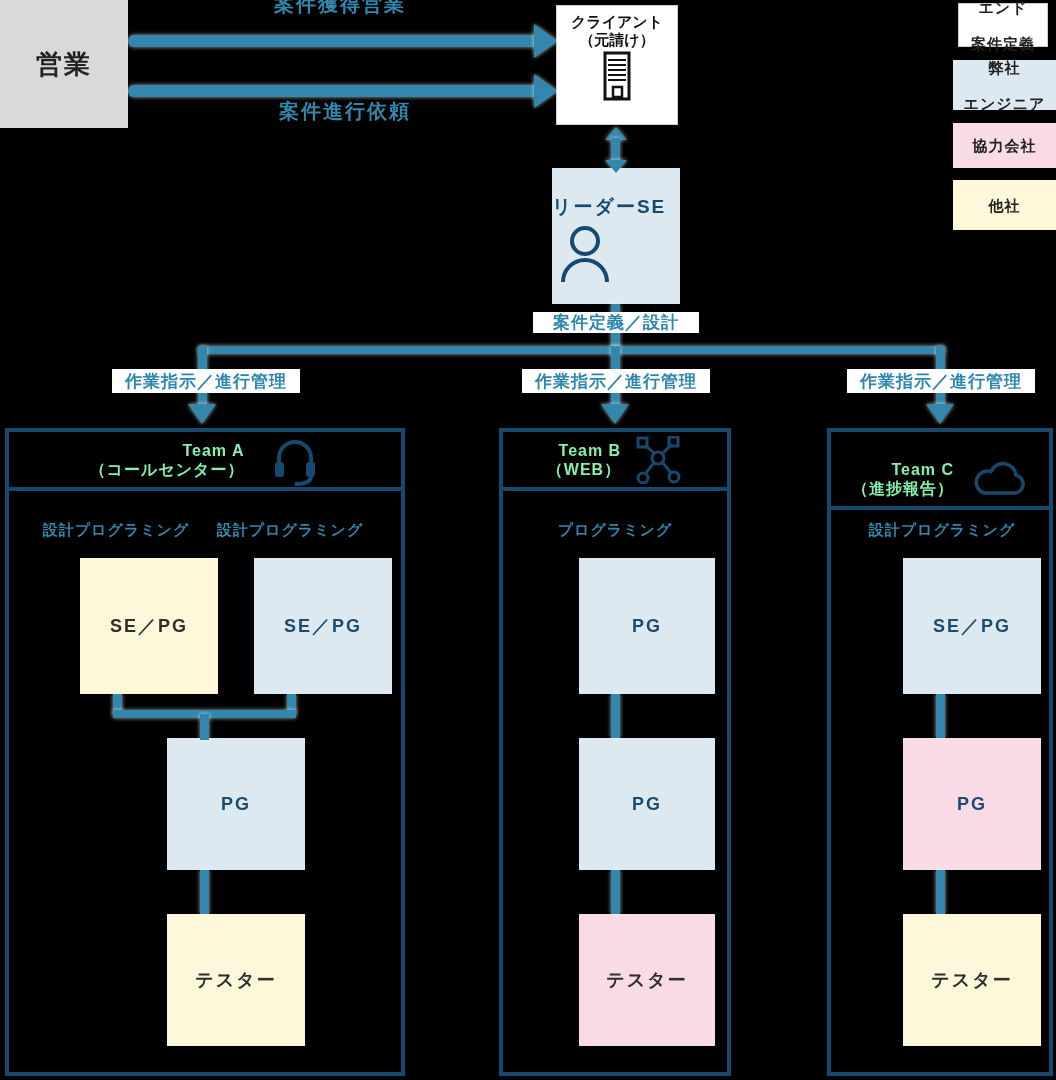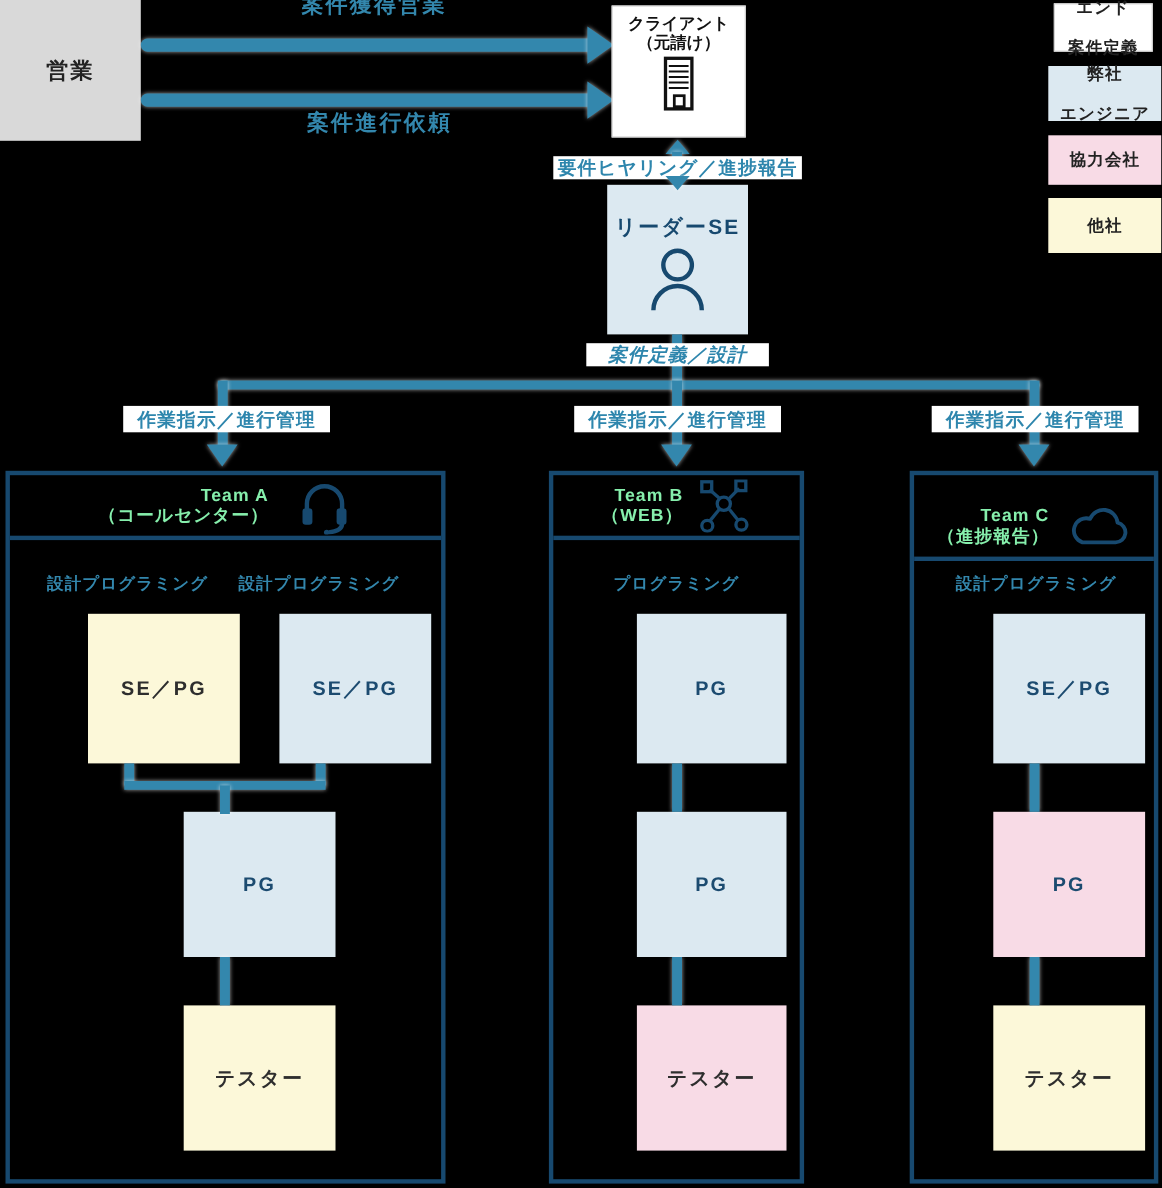--- a/index.html
+++ b/index.html
@@ -28,21 +28,21 @@
   .work-label{color:#3387ad;font-weight:bold;font-size:15px;text-align:center;letter-spacing:1px;z-index:3;}
   .legend-box{display:flex;flex-direction:column;align-items:center;justify-content:center;
     font-size:15px;font-weight:bold;color:#222;line-height:19px;text-align:center;letter-spacing:1px;gap:17px;}
 </style>
 </head>
 <body>
 
 <div id="canvas">
 
   <div class="abs fillbox" style="left:0;top:0;width:128px;height:128px;background:#d9d9d9;">
-    <span style="font-size:20px;font-weight:bold;color:#222;letter-spacing:2px;">営業</span>
+    <span style="font-size:26px;font-weight:bold;color:#222;letter-spacing:2px;">営業</span>
   </div>
 
   <div class="abs teal-text" style="left:230px;top:-9px;width:220px;height:30px;font-size:20px;text-align:center;letter-spacing:2px;">案件獲得営業</div>
   <div class="abs arrow-shaft halo" style="left:128px;top:35px;width:410px;height:12px;"></div>
   <div class="abs tri-right halo" style="left:534px;top:24px;"></div>
 
   <div class="abs arrow-shaft halo" style="left:128px;top:85px;width:410px;height:12px;"></div>
   <div class="abs tri-right halo" style="left:534px;top:74px;"></div>
   <div class="abs" style="left:556px;top:5px;width:120px;height:118px;background:#fff;border:1px solid #d0d0d0;text-align:center;">
     <div style="margin-top:7px;font-size:15px;font-weight:bold;color:#111;line-height:18px;">
@@ -57,33 +57,32 @@
       <line x1="12" y1="24" x2="30" y2="24" stroke="#111" stroke-width="2"></line>
       <line x1="12" y1="29" x2="30" y2="29" stroke="#111" stroke-width="2"></line>
       <rect x="17" y="36" width="9" height="10" fill="none" stroke="#111" stroke-width="2.5"></rect>
     </svg>
   </div>
 
   <div class="abs teal-text" style="left:235px;top:98px;width:220px;height:26px;font-size:20px;text-align:center;letter-spacing:2px;">案件進行依頼</div>
 
   <div class="abs tri-up halo" style="left:605px;top:127px;"></div>
   <div class="abs stem halo" style="left:611px;top:138px;width:9px;height:24px;"></div>
-  <div class="abs white-label" style="left:503px;top:142px;width:226px;height:21px;">要件ヒヤリング／進捗報告</div>
   <div class="abs tri-down-sm halo" style="left:605px;top:160px;"></div>
 
-  <div class="abs" style="left:552px;top:168px;width:128px;height:136px;background:#dce9f1;text-align:center;">
+  <div class="abs" style="left:552px;top:168px;width:128px;height:136px;background:#dce9f1;">
     <div style="margin-top:26px;font-size:19px;font-weight:bold;color:#17496f;letter-spacing:2px;">リーダーSE</div>
     <svg width="66" height="62" viewBox="0 0 66 62" style="margin-top:4px;">
       <circle cx="33" cy="17" r="13" fill="none" stroke="#17496f" stroke-width="4"></circle>
       <path d="M11,58 a22,22 0 0 1 44,0" fill="none" stroke="#17496f" stroke-width="4"></path>
     </svg>
   </div>
 
   <div class="abs stem halo" style="left:611px;top:304px;width:9px;height:50px;"></div>
-  <div class="abs white-label" style="left:533px;top:312px;width:166px;height:21px;font-style:italic;">案件定義／設計</div>
+  <div class="abs white-label" style="left:533px;top:312px;width:166px;height:21px;">案件定義／設計</div>
 
   <div class="abs stem halo" style="left:198px;top:346px;width:747px;height:8px;border-radius:4px;"></div>
 
   <div class="abs stem halo" style="left:198px;top:346px;width:9px;height:60px;"></div>
   <div class="abs white-label" style="left:112px;top:369px;width:188px;height:24px;">作業指示／進行管理</div>
   <div class="abs tri-down halo" style="left:188px;top:404px;"></div>
 
   <div class="abs stem halo" style="left:611px;top:346px;width:9px;height:60px;"></div>
   <div class="abs white-label" style="left:522px;top:369px;width:188px;height:24px;">作業指示／進行管理</div>
   <div class="abs tri-down halo" style="left:601px;top:404px;"></div>

